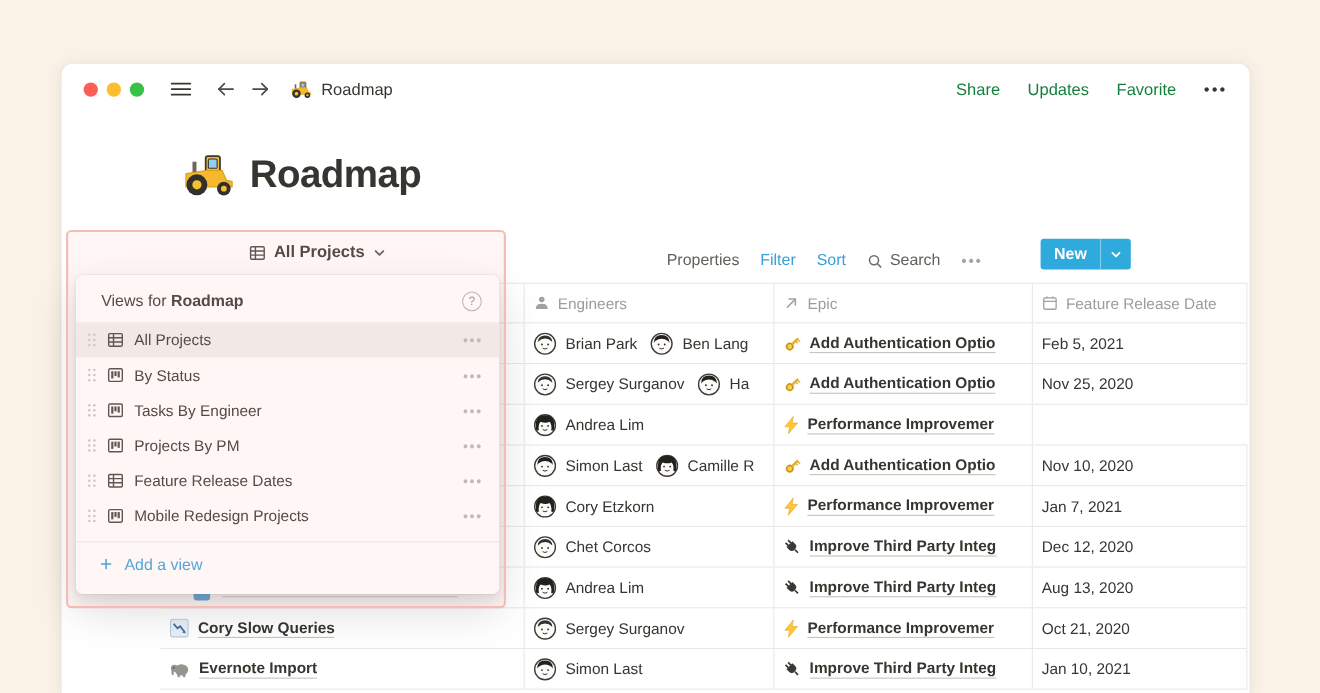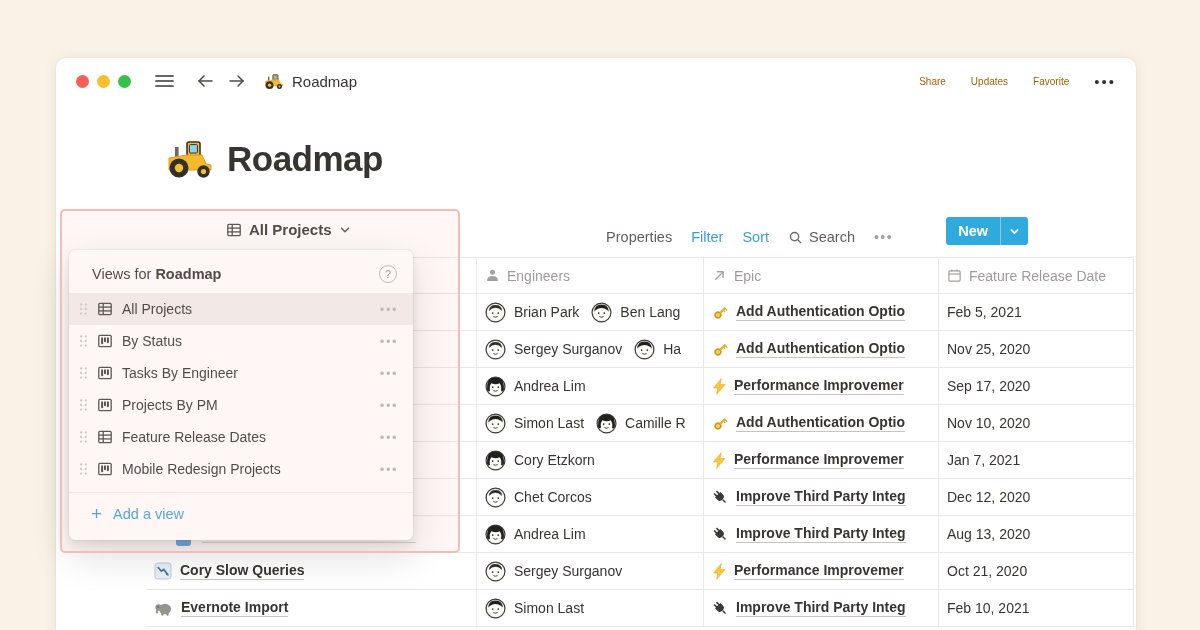--- a/index.html
+++ b/index.html
@@ -14,21 +14,21 @@
   
   .topbar { position:absolute; left:0; top:0; right:0; height:46px; display:flex; align-items:center; padding:0 20px; }
   .lights { display:flex; gap:8px; margin-right:24px; }
   .light { width:13px; height:13px; border-radius:50%; }
   .tb-ico { display:flex; align-items:center; }
   .tb-ham { margin-right:22px; }
   .tb-arrows { display:flex; gap:12px; margin-right:18px; }
   .tb-doc { display:flex; align-items:center; gap:8px; }
   .tb-doc-title { font-size:15px; color:#373530; }
   .tb-right { margin-left:auto; display:flex; align-items:center; gap:25px; }
-  .tb-action { font-size:10px; color:#a16207; }
+  .tb-action { font-size:15px; color:#15803d; }
   .tb-more { font-size:15px; letter-spacing:2px; color:#373530; }
 
   
   .page-head { position:absolute; left:110px; top:80px; display:flex; align-items:center; gap:13px; }
   .page-title { font-size:35px; font-weight:700; color:#373530; letter-spacing:-0.5px; }
 
   
   .toolbar { position:absolute; left:110px; top:156px; right:48px; height:31px; }
   .view-tab { position:absolute; left:60px; top:0; display:flex; align-items:center; gap:7px; height:31px; }
   .view-tab-label { font-size:15px; font-weight:600; color:#37352f; }
@@ -55,21 +55,21 @@
   .thlabel { font-size:14px; color:#9e9c98; }
   .person { display:inline-flex; align-items:center; gap:8px; flex:none; }
   .avatar svg { display:block; }
   .pname { font-size:14px; color:#37352f; }
   .picon { display:flex; align-items:center; flex:none; }
   .plink, .elink { font-size:14px; font-weight:600; color:#37352f; border-bottom:1px solid #c6c4c0; line-height:1.25; }
   .frag-icon { position:absolute; left:30px; top:15px; width:15px; height:15px; background:#57a3d9; border-radius:3px; }
   .frag-line { position:absolute; left:56px; width:214px; top:26px; border-top:1px solid #d2d0cc; }
 
   
-  .views-panel { position:absolute; left:13px; top:192px; width:344px; height:290px; background:#fff; border-radius:6px; z-index:5;
+  .views-panel { position:absolute; left:13px; top:192px; width:385px; height:290px; background:#fff; border-radius:6px; z-index:5;
                  box-shadow:0 0 0 1px rgba(15,15,15,.05), 0 5px 10px rgba(15,15,15,.08), 0 15px 40px rgba(15,15,15,.14); }
   .vhead { display:flex; align-items:center; padding:15px 16px 10px 23px; }
   .vtitle { font-size:14.5px; color:#37352f; }
   .vtitle b { font-weight:700; margin-left:4px; }
   .help { margin-left:auto; width:18px; height:18px; border:1px solid #b7b5b1; border-radius:50%; color:#93918d;
           font-size:11px; display:flex; align-items:center; justify-content:center; }
   .vitem { height:32px; display:flex; align-items:center; gap:9px; padding:0 15px 0 10px; }
   .vitem.selected { background:#f1efed; }
   .vdrag { display:flex; align-items:center; }
   .vicon { display:flex; align-items:center; }
@@ -340,21 +340,20 @@
               </span>
             </div>
             <div class="tcell c-epic">
               <span class="picon">
                 <svg width="15" height="17" viewBox="0 0 14 16">
                   <polygon points="8.6,0.6 1.4,9.4 5.4,9.4 4.4,15.4 12.2,6.2 7.6,6.2" fill="#fcc733" stroke="#eda73c" stroke-width="0.6"></polygon>
                 </svg>
               </span>
               <span class="elink">Performance Improvemer</span>
             </div>
-            <div class="tcell c-date">Sep 17, 2020</div>
           </div>
           <div class="trow">
             <div class="tcell c-project"></div>
             <div class="tcell c-eng">
               <span class="person">
                 <span class="avatar">
                   <svg width="21" height="21" viewBox="0 0 24 24">
                     <circle cx="12" cy="12" r="10.8" fill="#fcfbf8" stroke="#3d3b37" stroke-width="1.4"></circle>
                     <path d="M3.8,11 Q4,2.8 12,2.8 Q20,2.8 20.2,11 L18.6,9.2 Q12,4.6 5.4,9.2 Z" fill="#23211e"></path>
                     <circle cx="8.8" cy="12.8" r="0.95" fill="#2e2c29"></circle>
@@ -554,21 +553,21 @@
                   <g transform="rotate(-45 9 9)" fill="#3b3934">
                     <rect x="6.4" y="1.2" width="1.7" height="4"></rect>
                     <rect x="9.9" y="1.2" width="1.7" height="4"></rect>
                     <path d="M5,4.8 L13,4.8 L13,8.6 Q13,12 9,12 Q5,12 5,8.6 Z"></path>
                     <rect x="8.2" y="12" width="1.6" height="4.6" rx="0.8"></rect>
                   </g>
                 </svg>
               </span>
               <span class="elink">Improve Third Party Integ</span>
             </div>
-            <div class="tcell c-date">Feb 10, 2021</div>
+            <div class="tcell c-date">Jan 10, 2021</div>
           </div>
         </div>
     </div>
 
     <div class="views-panel">
       <div class="vhead">
         <span class="vtitle"><span>Views for</span><b>Roadmap</b></span>
         <span class="help">?</span>
       </div>
       <div>

